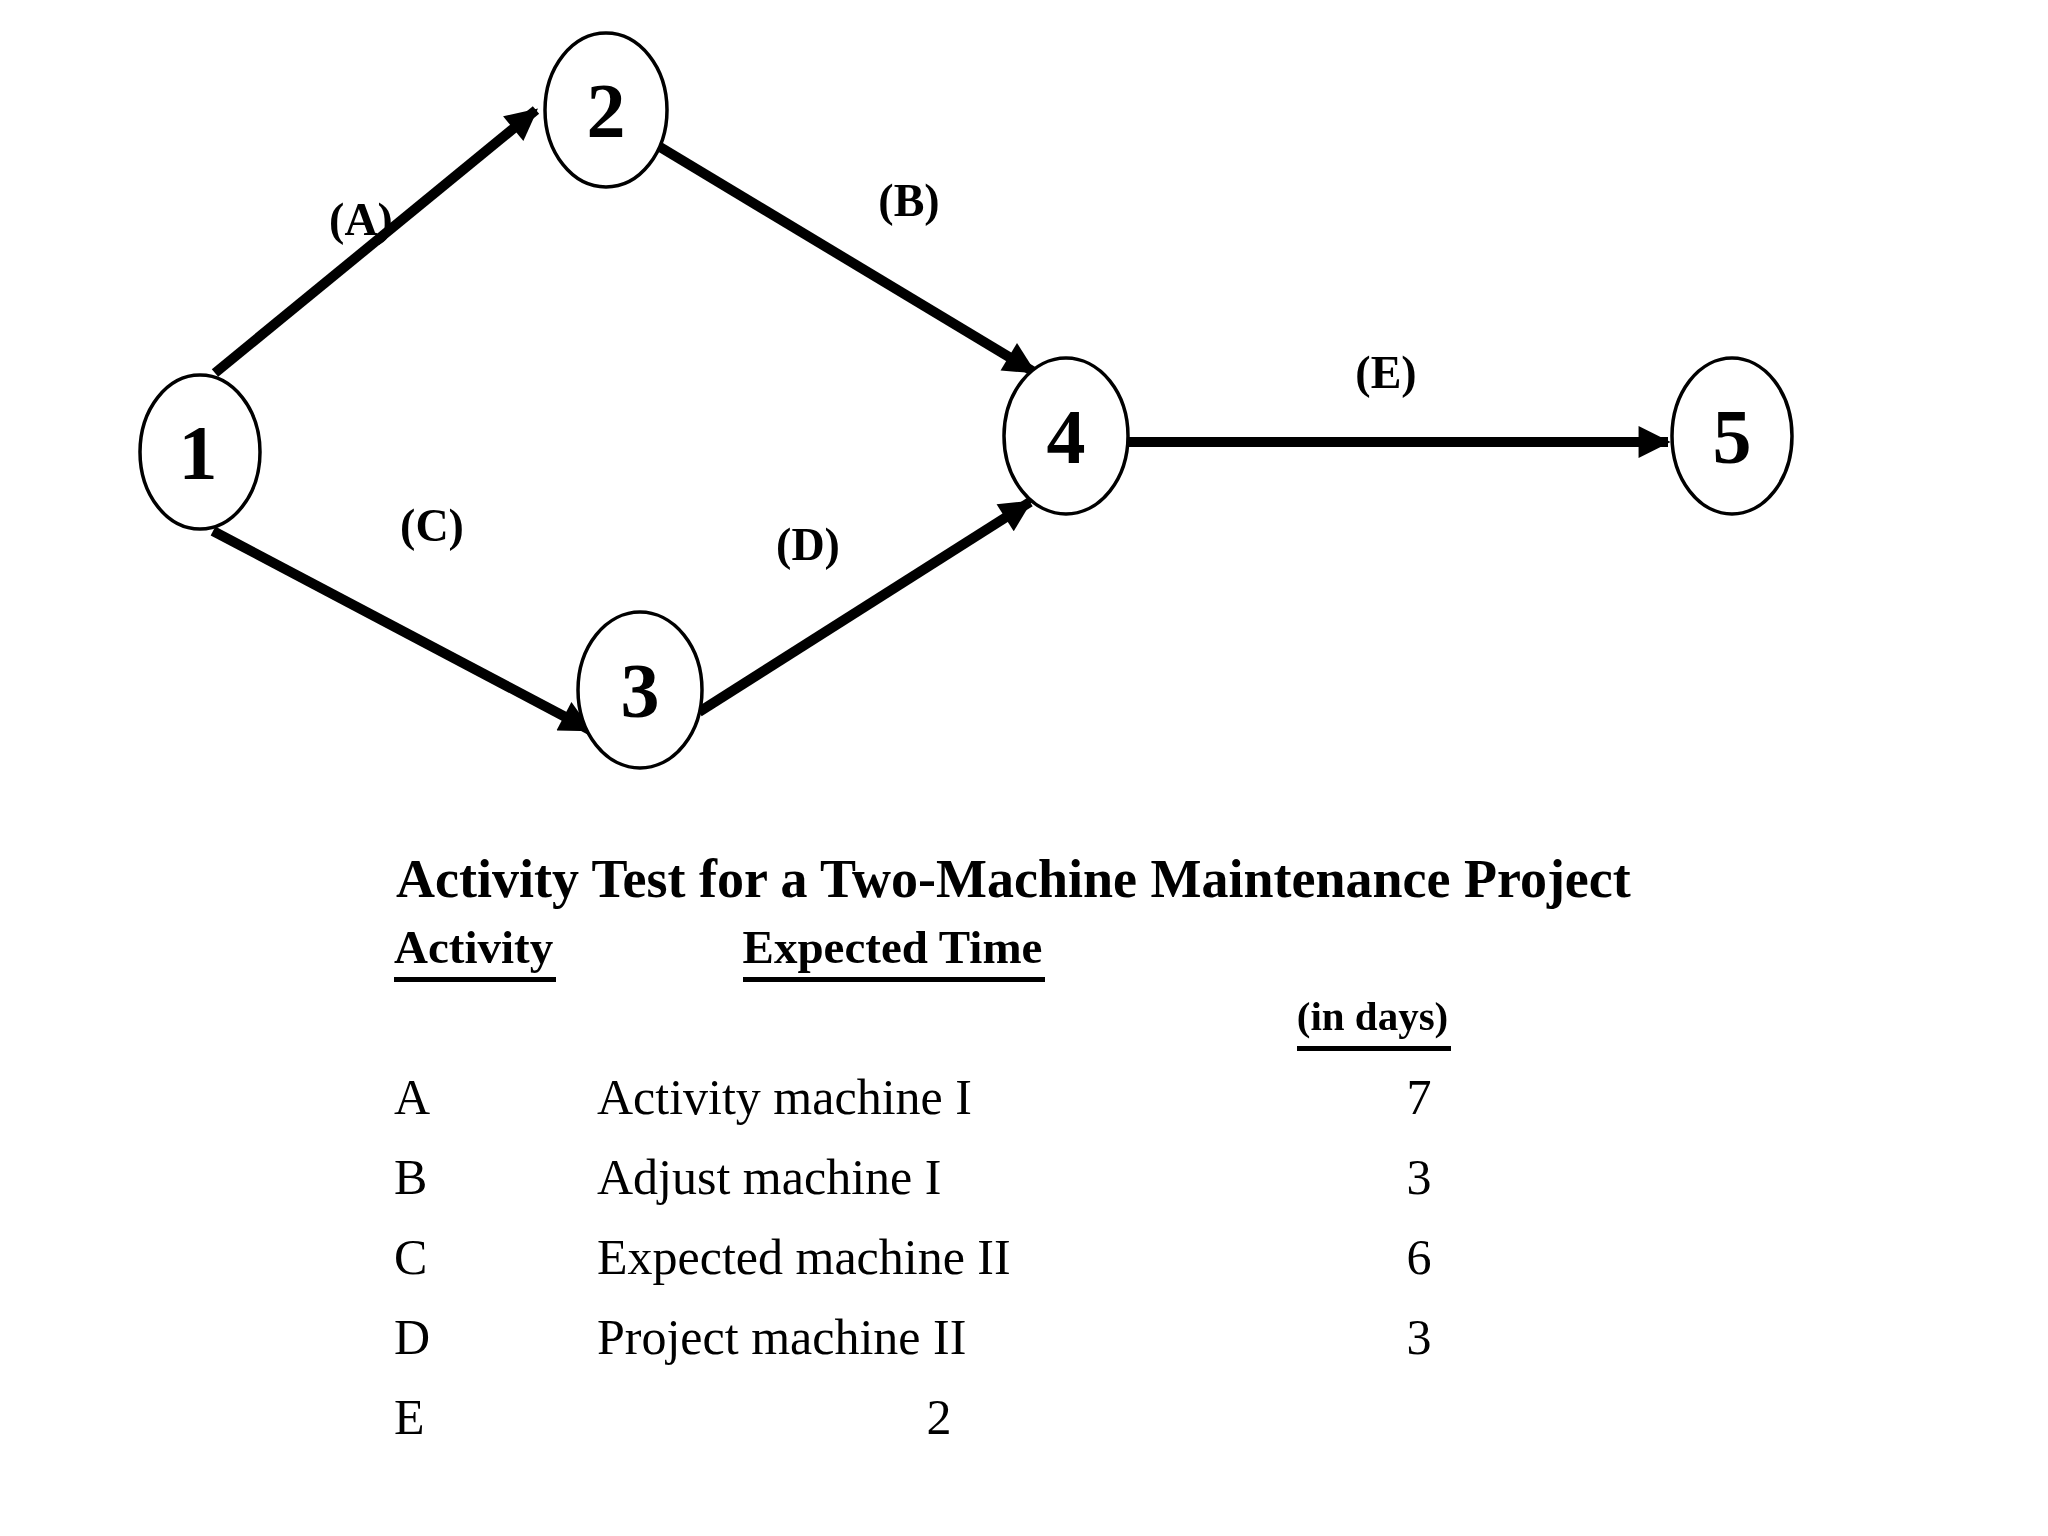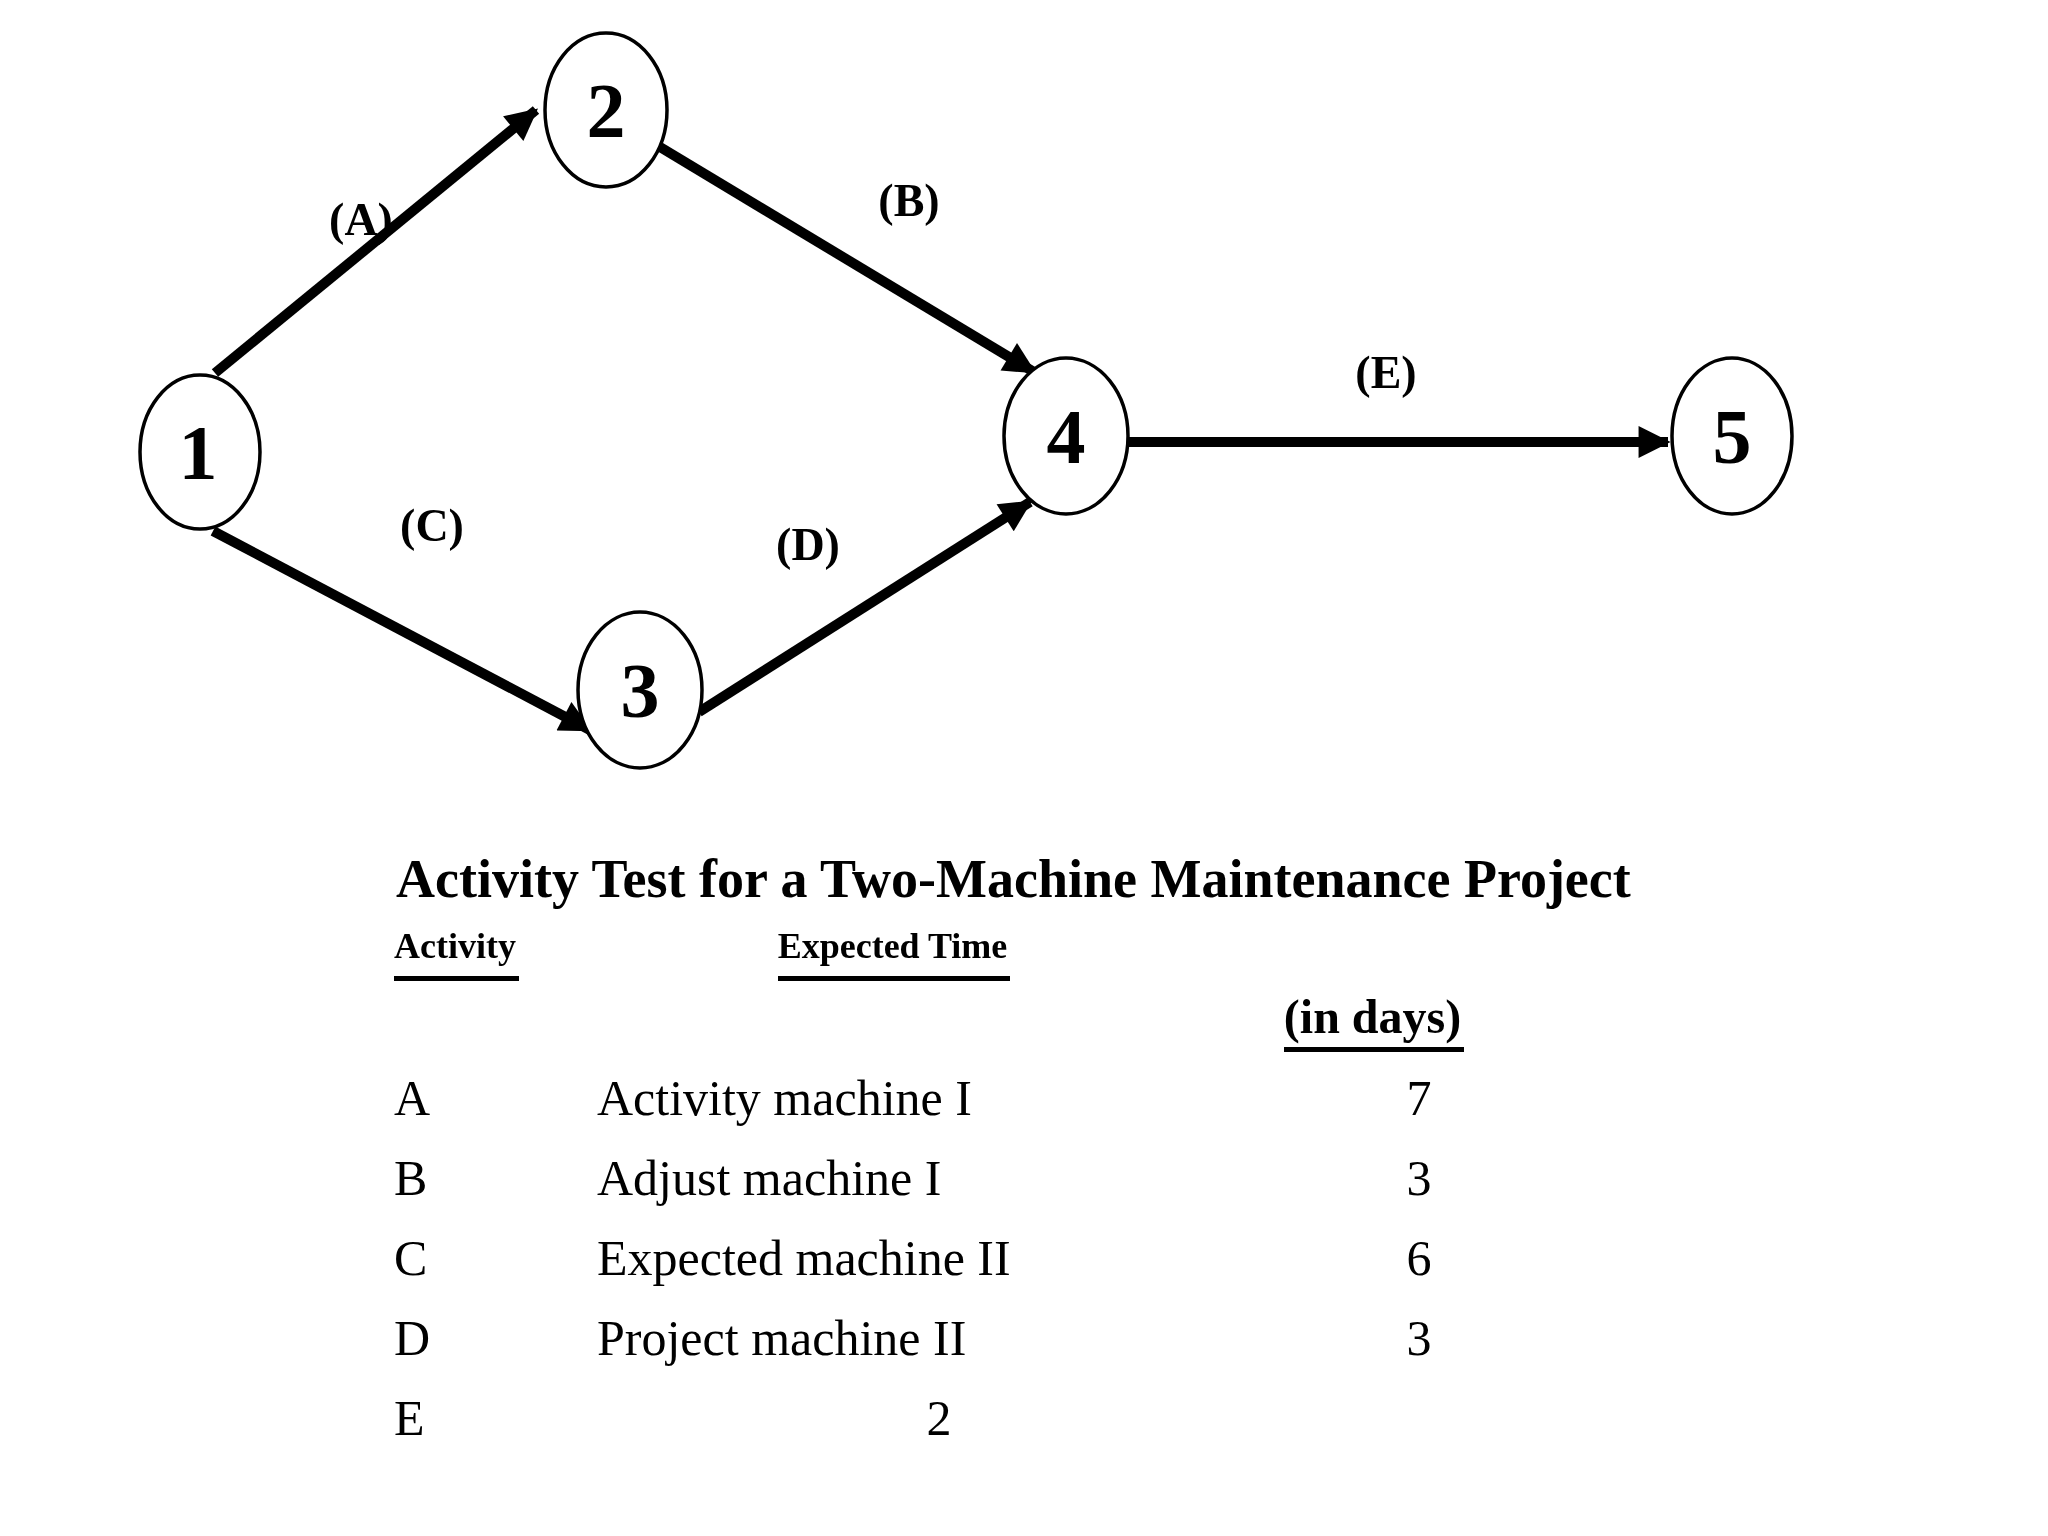--- a/index.html
+++ b/index.html
@@ -42,22 +42,22 @@
     font-size: 54px; font-weight: bold;
     line-height: 54px;
     padding-left: 8px;
     white-space: nowrap;
   }
   .grid-row {
     display: grid;
     grid-template-columns: 200px 612px 348px;
     align-items: start;
   }
-  .hdr-row  { margin-top: 14px; font-size: 36px; font-weight: bold; }
-  .sub-row  { margin-top: 8px;  font-size: 48px; font-weight: bold; font-family: Liberation Serif, serif; }
+  .hdr-row  { margin-top: 14px; font-size: 47px; font-weight: bold; }
+  .sub-row  { margin-top: 8px;  font-size: 41px; font-weight: bold; font-family: Liberation Serif, serif; }
   .u {
     display: inline-block;
     line-height: 52px;
     padding: 0 3px 4px 0;
     border-bottom: 5px solid #000000;
   }
   .cell-act  { padding-left: 6px; }
   .cell-desc { padding-left: 9px; }
   .cell-time { text-align: center; }
   .body-rows { margin-top: 6px; font-size: 50px; }

